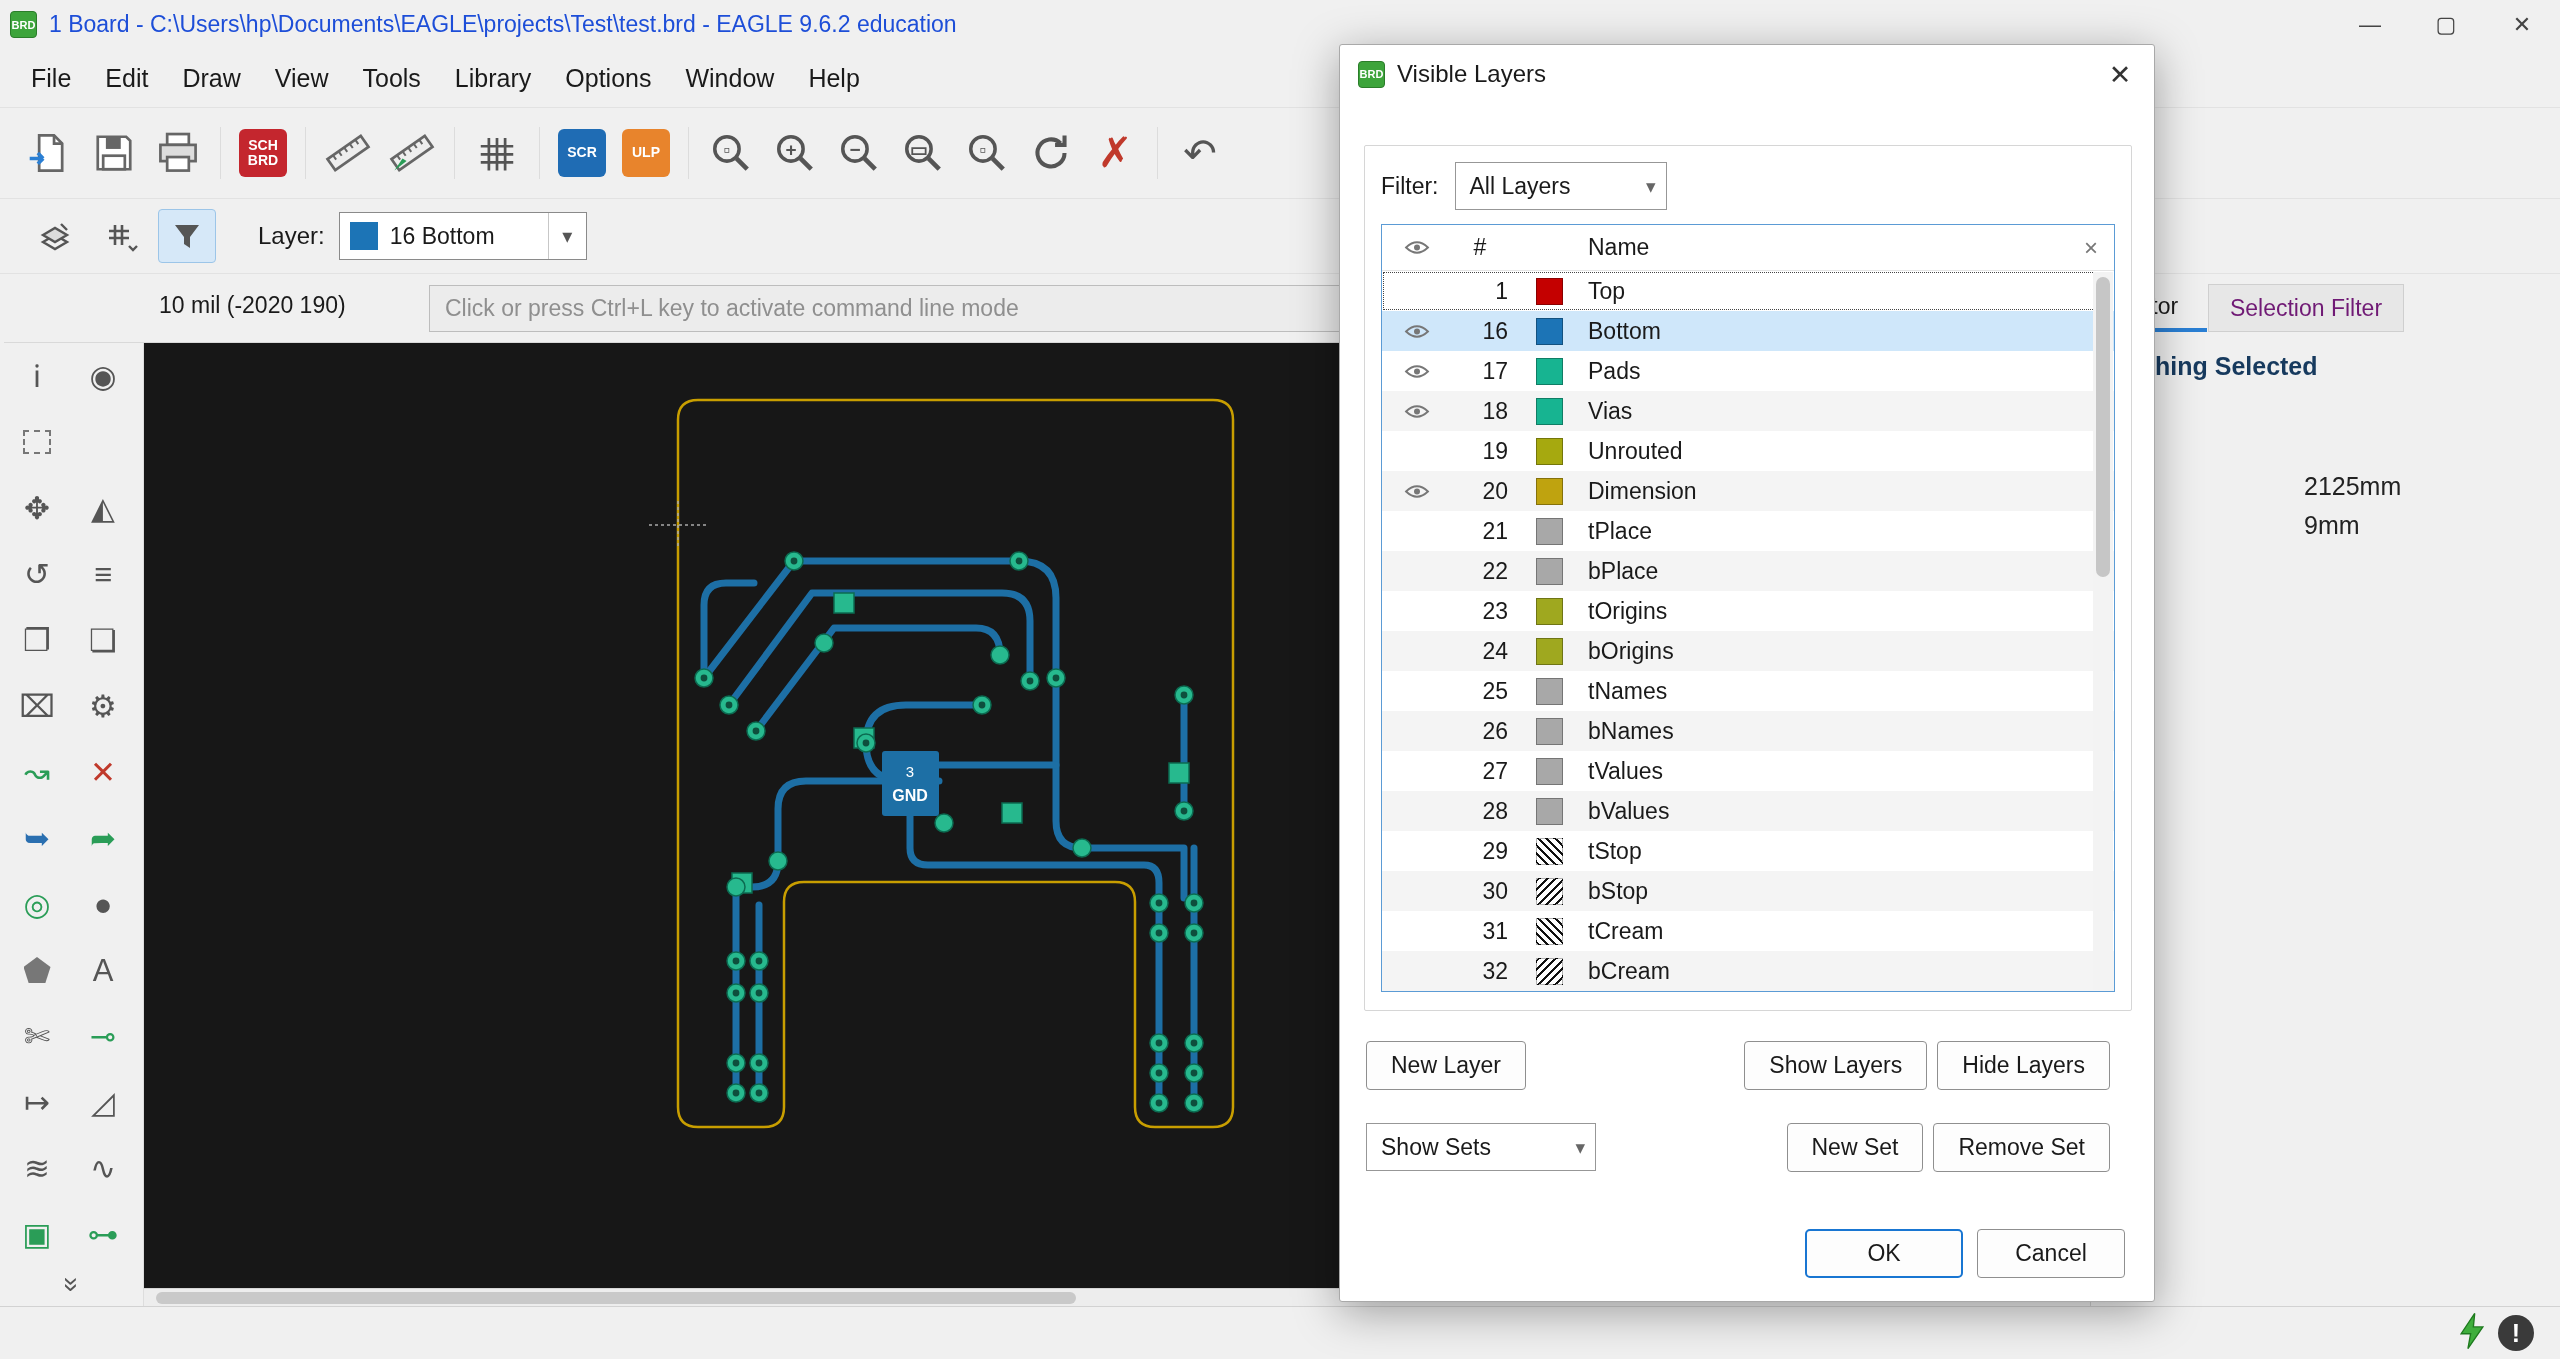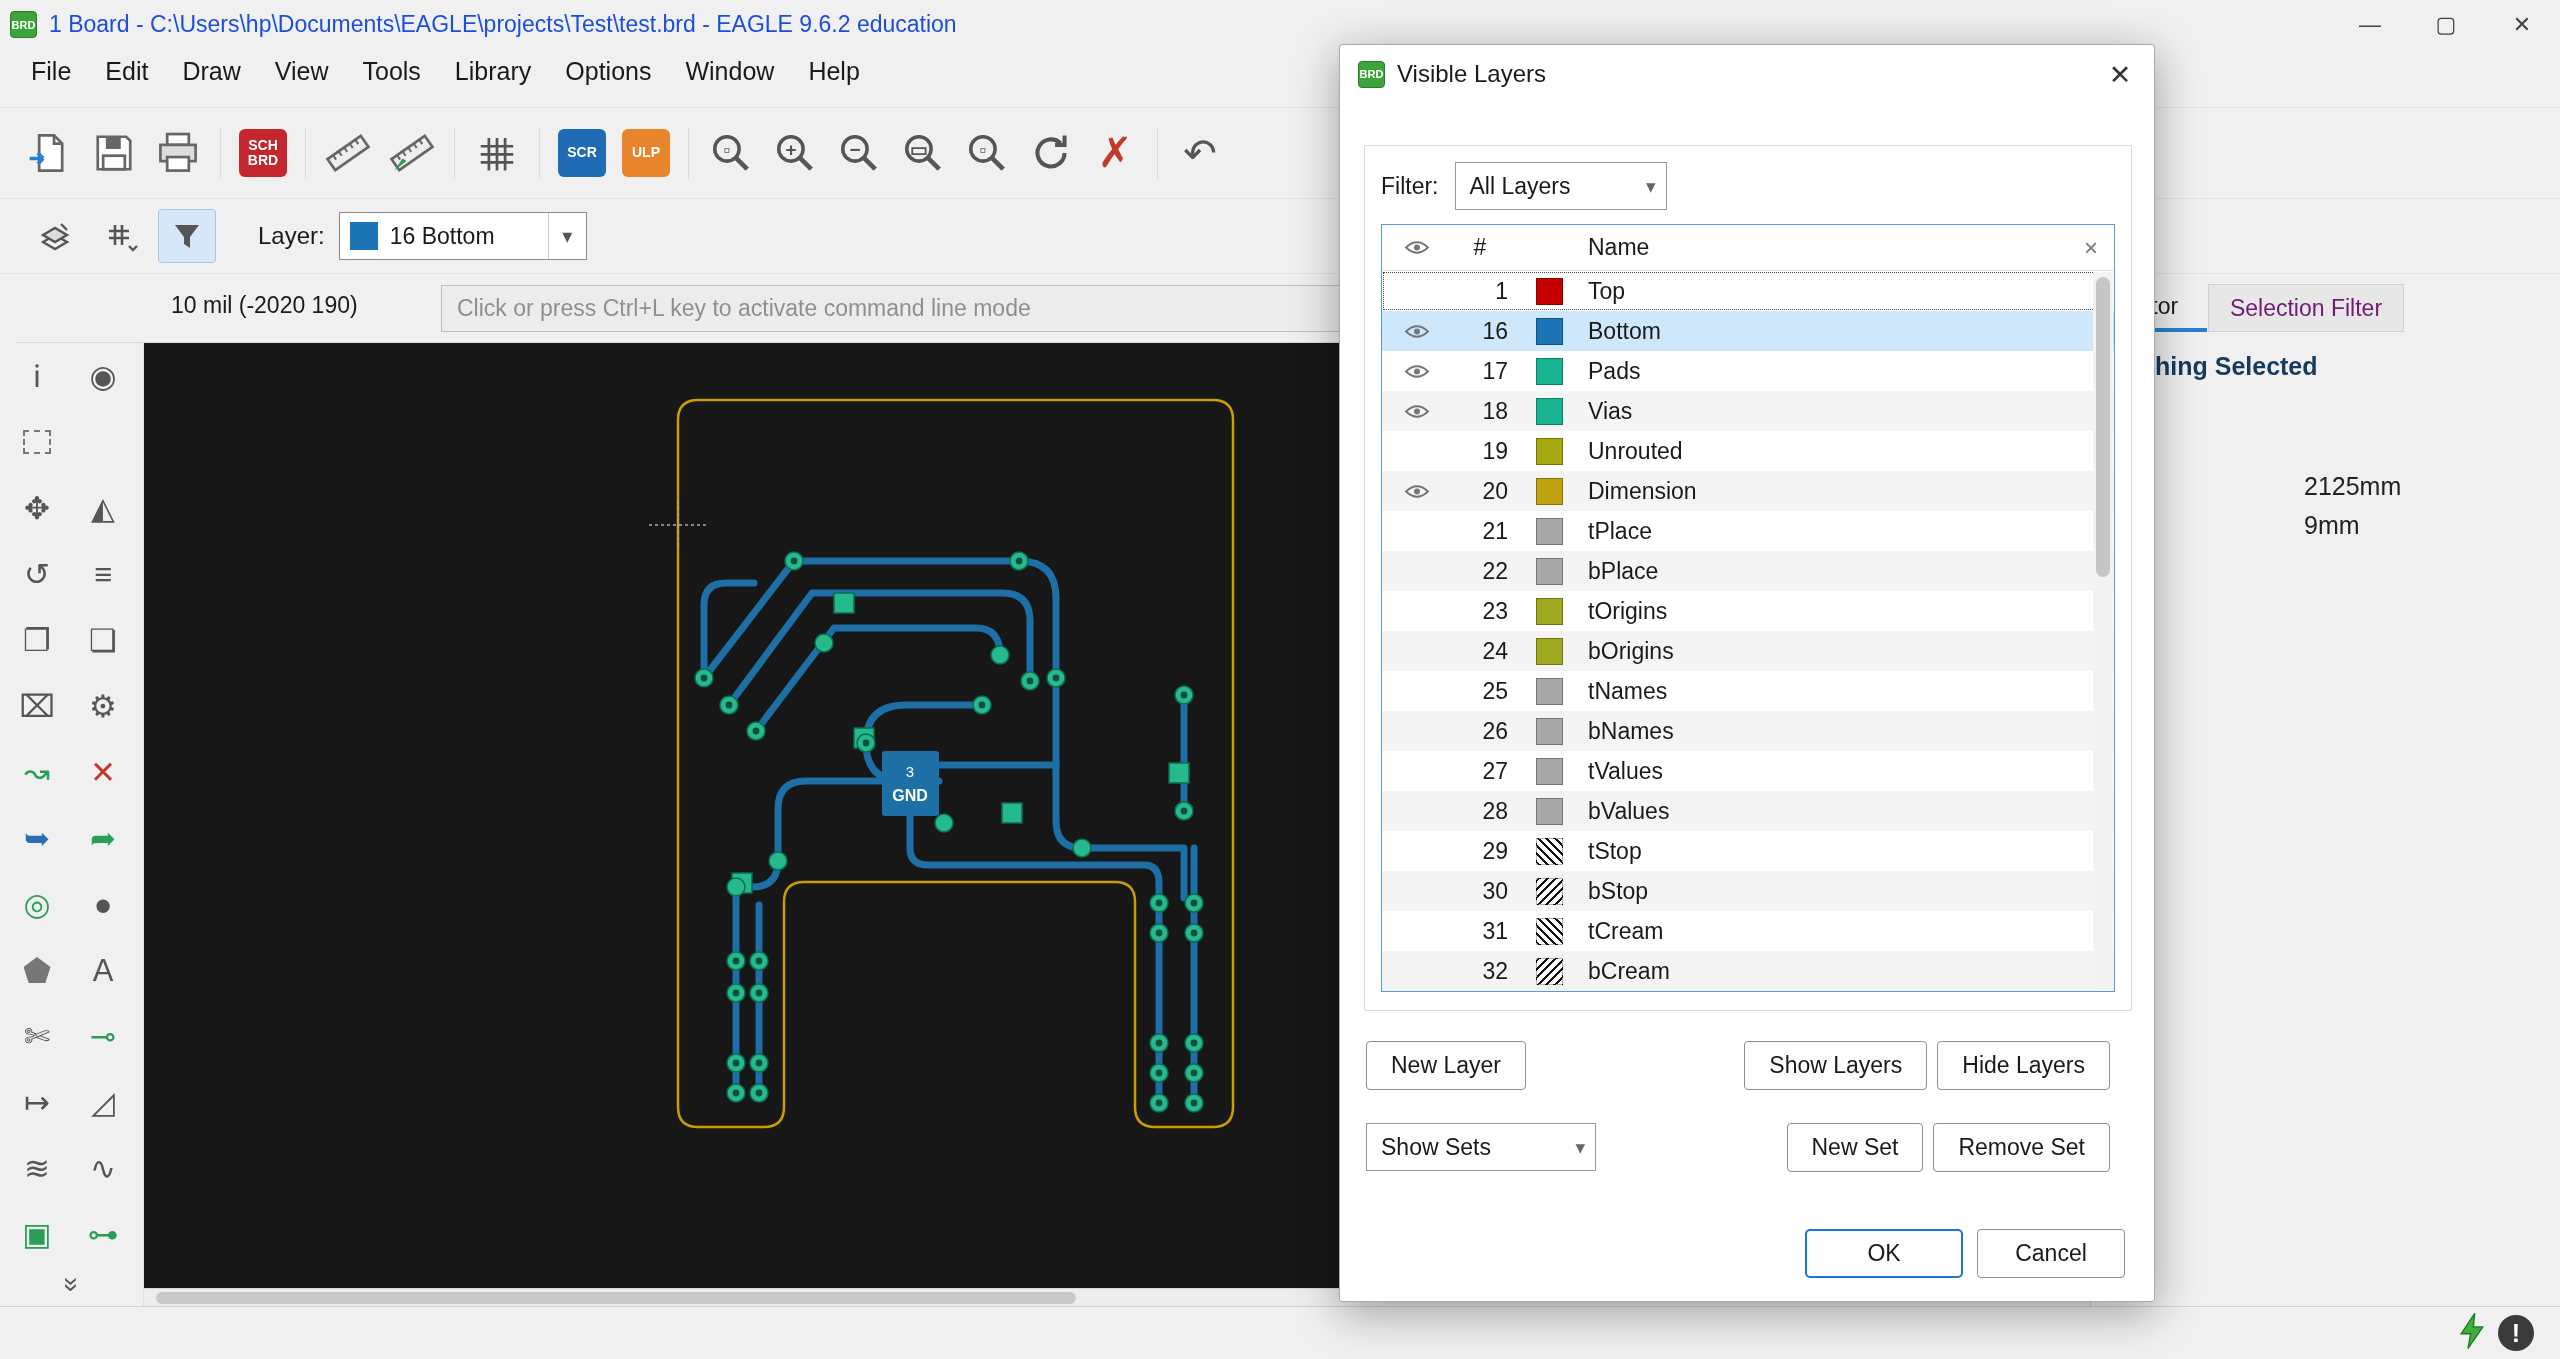--- a/index.html
+++ b/index.html
@@ -12,21 +12,21 @@
   #titlebar{position:absolute;left:0;top:0;width:2560px;height:49px;background:#f0f0f0;
             display:flex;align-items:center;}
   .app-chip{width:27px;height:27px;border-radius:4px;background:#3da43b;border:1px solid #2b7d2a;
             color:#fff;font-size:11px;font-weight:bold;display:flex;align-items:center;justify-content:center;flex:0 0 auto;}
   #titlebar .app-chip{margin-left:10px;}
   #title-text{margin-left:12px;font-size:23px;color:#1d4ed8;white-space:nowrap;}
   #win-controls{position:absolute;right:0;top:0;display:flex;height:49px;}
   .win-btn{width:76px;height:49px;display:flex;align-items:center;justify-content:center;font-size:22px;color:#444;}
 
   
-  #menubar{position:absolute;left:0;top:49px;width:2469px;height:58px;display:flex;
+  #menubar{position:absolute;left:0;top:49px;width:2469px;height:58px;display:flex;align-items:center;
            padding-left:14px;}
   .menu-item{padding:8px 17px;font-size:25px;color:#1a1a1a;}
 
   
   #toolbar1{position:absolute;left:0;top:107px;width:2560px;height:92px;display:flex;align-items:center;
             padding-left:18px;border-top:1px solid #e2e2e2;border-bottom:1px solid #e2e2e2;}
   .tb-btn{width:64px;height:64px;display:flex;align-items:center;justify-content:center;flex:0 0 auto;}
   .tb-btn svg{width:46px;height:46px;}
   .tb-sep{width:1px;height:52px;background:#dcdcdc;margin:0 10px;flex:0 0 auto;}
   .badge{width:48px;height:48px;border-radius:6px;color:#fff;font-weight:bold;
@@ -42,21 +42,21 @@
   .sm-btn.active{background:#d6e8f8;border:1px solid #9cc5e8;}
   #layer-label{margin-left:34px;font-size:24px;}
   #layer-dd{margin-left:14px;width:248px;height:48px;background:#fff;border:1px solid #8a8a8a;
             display:flex;align-items:center;padding-left:10px;position:relative;}
   #layer-dd .sw{width:28px;height:28px;flex:0 0 auto;}
   #layer-dd .val{margin-left:12px;font-size:23px;flex:1;}
   #layer-dd .arrow{width:38px;height:100%;display:flex;align-items:center;justify-content:center;
                    color:#555;font-size:20px;border-left:1px solid #c7c7c7;}
 
   
-  #commandbar{position:absolute;left:16px;top:274px;width:2376px;height:69px;border-bottom:1px solid #d9d9d9;}
+  #commandbar{position:absolute;left:4px;top:274px;width:2376px;height:69px;border-bottom:1px solid #d9d9d9;}
   #coords{position:absolute;left:155px;top:18px;font-size:23px;color:#1a1a1a;white-space:nowrap;}
   #cmd-input{position:absolute;left:425px;top:11px;width:1655px;height:47px;background:#ececec;
              border:1px solid #bdbdbd;font-size:23px;color:#333;padding:0 15px;outline:none;
              font-family:"Liberation Sans",sans-serif;}
   #cmd-input::placeholder{color:#8f8f8f;opacity:1;}
 
   
   #sidebar{position:absolute;left:0;top:343px;width:144px;bottom:53px;background:#f0f0f0;
            border-right:1px solid #ddd;}
   .sb-row{display:flex;align-items:center;height:66px;padding-left:8px;gap:8px;}

